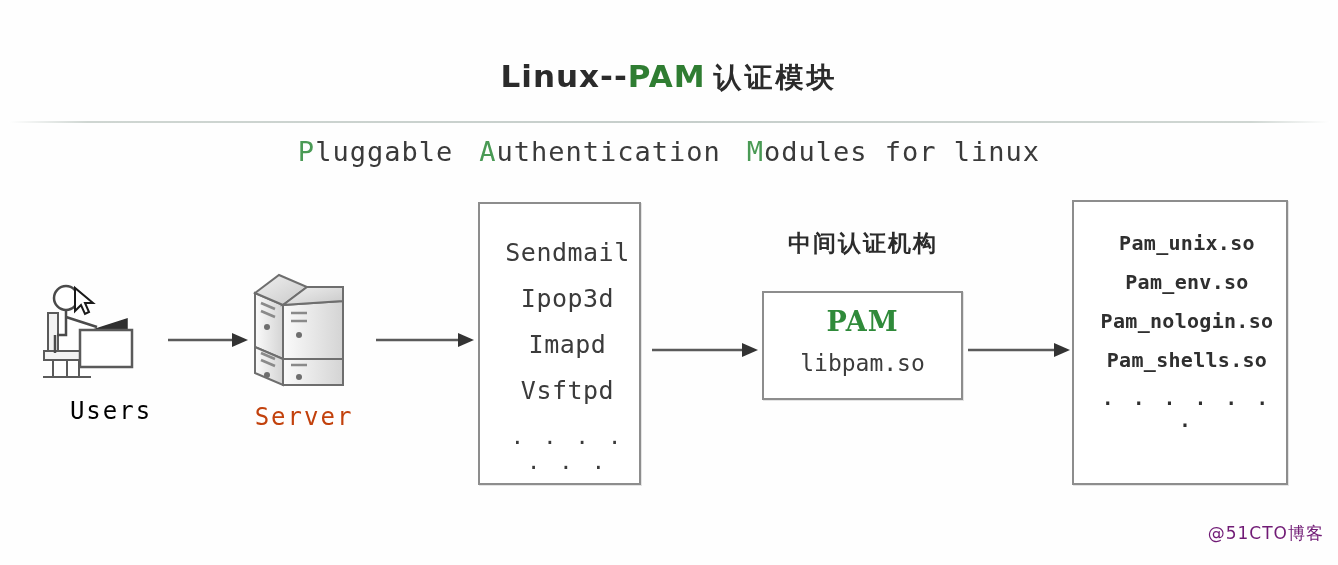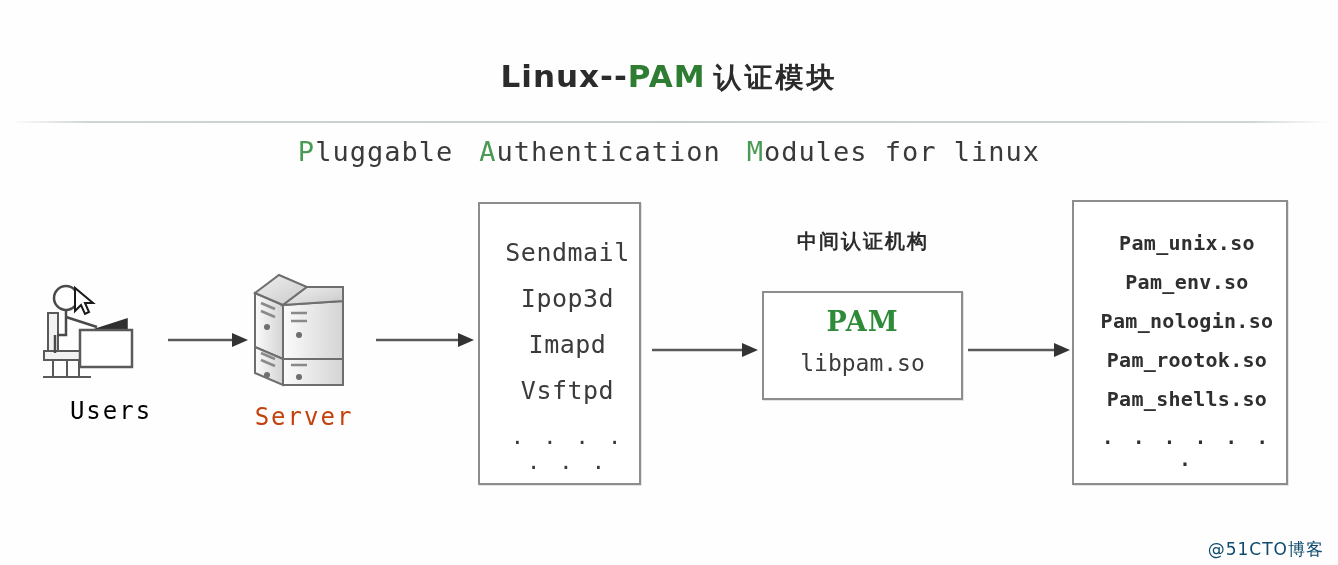--- a/index.html
+++ b/index.html
@@ -147,21 +147,21 @@
   #services-list li { padding: 8px 0 9px 16px; letter-spacing: 0.5px; }
   #services-list li.dots { font-size: 22px; letter-spacing: 3px; padding-top: 10px; }
 
   #pam-heading {
     position: absolute;
     left: 703px;
     top: 228px;
     width: 320px;
     text-align: center;
     font-family: "DejaVu Sans", sans-serif;
-    font-size: 20px;
+    font-size: 23px;
     font-weight: bold;
     letter-spacing: 2px;
     color: #2b2b2b;
     white-space: nowrap;
   }
 
   #pam-box {
     left: 762px;
     top: 291px;
     width: 201px;
@@ -213,24 +213,24 @@
     font-weight: bold;
     color: #2f2f2f;
   }
   #modules-list li { padding: 7px 0 8px 0; letter-spacing: 0.3px; }
   #modules-list li.dots { font-size: 19px; letter-spacing: 4px; font-weight: bold; }
 
   
   #watermark {
     position: absolute;
     right: 14px;
-    bottom: 4px;
+    bottom: 20px;
     font-family: "DejaVu Sans", sans-serif;
     font-size: 17px;
-    color: #0c4a6e;
+    color: #701a75;
     letter-spacing: 1px;
     white-space: nowrap;
   }
 </style>
 </head>
 <body>
 
 <div id="page">
 
   <div id="title">
@@ -350,21 +350,20 @@
   <svg class="arrow" style="left:968px; top:338px;" width="104" height="24">
     <line x1="0" y1="12" x2="88" y2="12" stroke="#5a5a5a" stroke-width="2.5"></line>
     <path d="M86 5 L102 12 L86 19 Z" fill="#333333"></path>
   </svg>
 
   <div id="modules-box" class="diagram-box">
     <ul id="modules-list">
       <li>Pam_unix.so</li>
       <li>Pam_env.so</li>
       <li>Pam_nologin.so</li>
-      <li>Pam_rootok.so</li>
       <li>Pam_shells.so</li>
       <li class="dots">. . . . . . .</li>
     </ul>
   </div>
 
   <div id="watermark">@51CTO博客</div>
 
 </div>
 
 </body></html>

